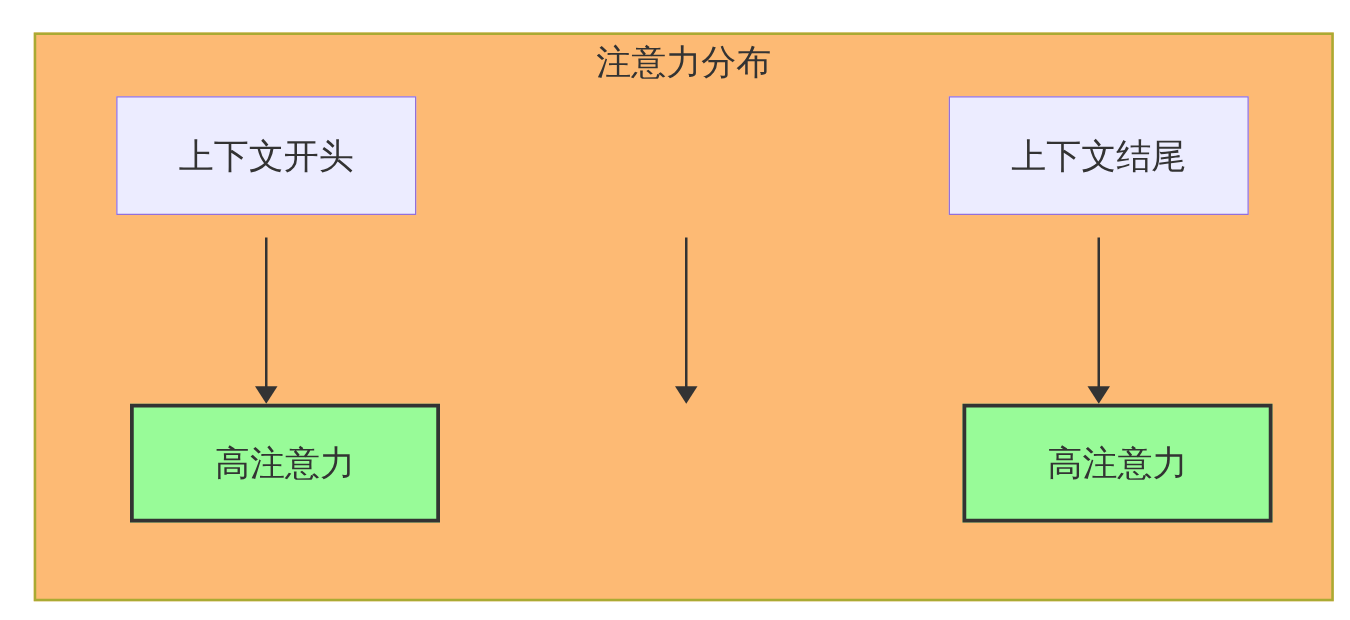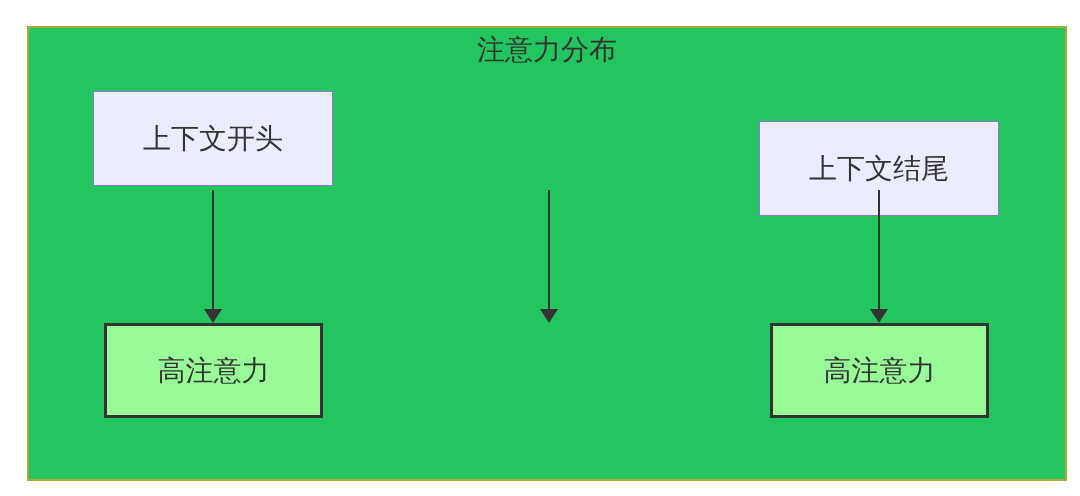--- a/index.html
+++ b/index.html
@@ -15,21 +15,21 @@
     background: #ffffff;
     overflow: hidden;
   }
   .container {
     position: absolute;
     left: 27px;
     top: 26px;
     width: 1040px;
     height: 455px;
     box-sizing: border-box;
-    background: #22c55e;
+    background: #fdba74;
     border: 2px solid #AAAA33;
   }
   .diagram-title {
     position: absolute;
     left: 0;
     right: 0;
     top: 6px;
     text-align: center;
     font-size: 28px;
     line-height: 1.15;
@@ -41,36 +41,36 @@
     display: flex;
     align-items: center;
     justify-content: center;
     font-size: 28px;
     color: #333333;
     white-space: nowrap;
   }
   .src-box {
     width: 240px;
     height: 95px;
-    top: 63px;
+    top: 49px;
     background: #ECECFF;
     border: 1.5px solid #9370DB;
   }
   .tgt-box {
-    width: 219px;
+    width: 248px;
     height: 95px;
     top: 295px;
     border: 3px solid #333333;
   }
   .tgt-high { background: #98FB98; }
   .tgt-low  { background: #FF9595; }
 
   .src-1 { left: 64px;  }
   .src-2 { left: 400px; }
-  .src-3 { left: 730px; margin-top: 30px; }
+  .src-3 { left: 730px; }
   .tgt-1 { left: 75px;  }
   .tgt-2 { left: 411px; }
   .tgt-3 { left: 741px; }
 
   .arrow-line {
     position: absolute;
     top: 162px;
     width: 2px;
     height: 120px;
     background: #333333;

